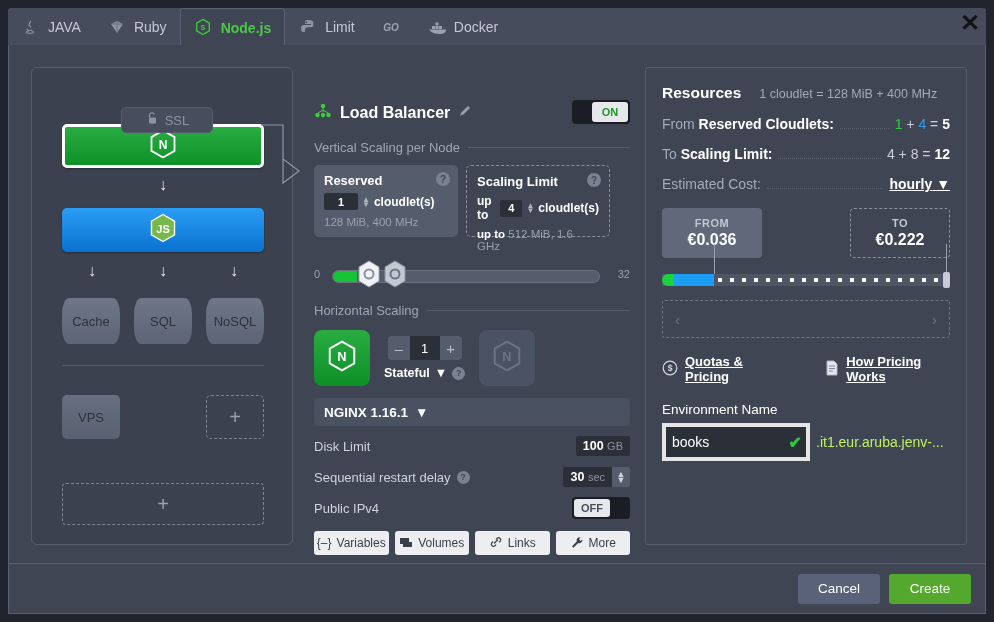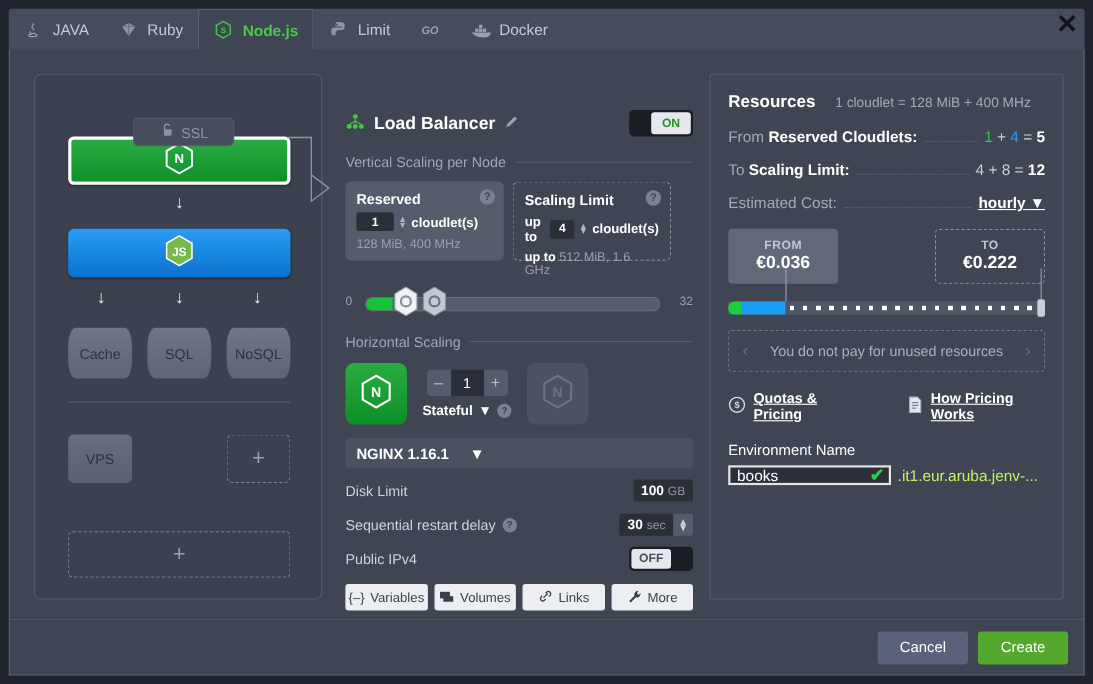--- a/index.html
+++ b/index.html
@@ -198,21 +198,21 @@
   .stepper .val { flex:1; background: #2b3038; color: #fff; font-size: 13px;
     display: flex; align-items: center; justify-content: center; }
   .stateful { display: flex; align-items: center; justify-content: center; gap: 5px; margin-top: 6px;
     color: #fff; font-size: 12.5px; font-weight: bold; }
   .stateful .q { width: 13px; height: 13px; border-radius: 50%; background: #7a8191; color: #3f4552;
     font-size: 9px; font-weight: bold; display:flex; align-items:center; justify-content:center; }
   .hs-center { display: flex; flex-direction: column; align-items: center; }
 
   .engine {
     margin-top: 12px; height: 28px; background: #4a5161; border-radius: 4px;
-    display: flex; align-items: center; padding: 0 10px; gap: 19px;
+    display: flex; align-items: center; padding: 0 10px; gap: 7px;
     color: #fff; font-size: 13.5px; font-weight: bold;
   }
   .prop { display: flex; align-items: center; justify-content: space-between; margin-top: 9px; height: 22px; }
   .prop .lbl { font-size: 13px; color: #ced3dc; display: flex; align-items: center; gap: 6px; }
   .prop .lbl .q { width: 13px; height: 13px; border-radius: 50%; background: #7a8191; color: #3f4552;
     font-size: 9px; font-weight: bold; display:flex; align-items:center; justify-content:center; }
   .valbox { background: #2b3038; color: #fff; font-size: 12.5px; font-weight: bold;
     padding: 3px 7px; border-radius: 2px; }
   .valbox span.u { color: #8f95a2; font-weight: normal; font-size: 11px; }
   .valbox-spin { display: flex; align-items: stretch; }
@@ -272,21 +272,21 @@
     color: #aab0bc; font-size: 13px;
   }
   .notice .ar { color: #6f7686; font-size: 15px; }
 
   .links { display: flex; gap: 48px; margin-top: 16px; align-items: center; }
   .lnk { display: flex; align-items: center; gap: 7px; color: #fff; font-size: 13px; font-weight: bold;
     text-decoration: underline; }
   .envlbl { margin-top: 18px; color: #fff; font-size: 13.5px; }
   .envrow { display: flex; align-items: center; margin-top: 6px; }
   .envinput {
-    width: 148px; height: 18px; background: #2b3038; border: 2px solid #e5e5e5;
+    width: 148px; height: 38px; background: #2b3038; border: 4px solid #e5e5e5;
     display: flex; align-items: center; padding: 0 6px; color: #fff; font-size: 14px;
     position: relative;
   }
   .envinput .chk { position: absolute; right: 4px; color: #2ecc40; font-size: 16px; font-weight: bold; }
   .envsuffix { margin-left: 6px; color: #bef264; font-size: 14px; }
 
   
   .footer {
     position: absolute; left: 8px; right: 8px; bottom: 8px; height: 50px;
     background: #3f4552; border: 1px solid #5a6172; border-top: none;
@@ -640,21 +640,20 @@
         <div class="pbar"></div>
         <div class="pfill"></div>
         <div class="pdots"></div>
         <div class="ptick-a"></div>
         <div class="ptick-b"></div>
         <div class="phandle"></div>
       </div>
 
       <div class="notice">
         <span class="ar">‹</span>
-        <span>You do not pay for unused resources</span>
         <span class="ar">›</span>
       </div>
 
       <div class="links">
         <a class="lnk" href="#">
           <span>
             <svg width="16" height="16" viewBox="0 0 16 16">
                 <circle cx="8" cy="8" r="6.8" fill="none" stroke="#d6dae2" stroke-width="1.2"></circle>
                 <text x="8" y="11.3" font-size="8.5" fill="#d6dae2" text-anchor="middle" font-family="Liberation Sans">$</text>
               </svg>

